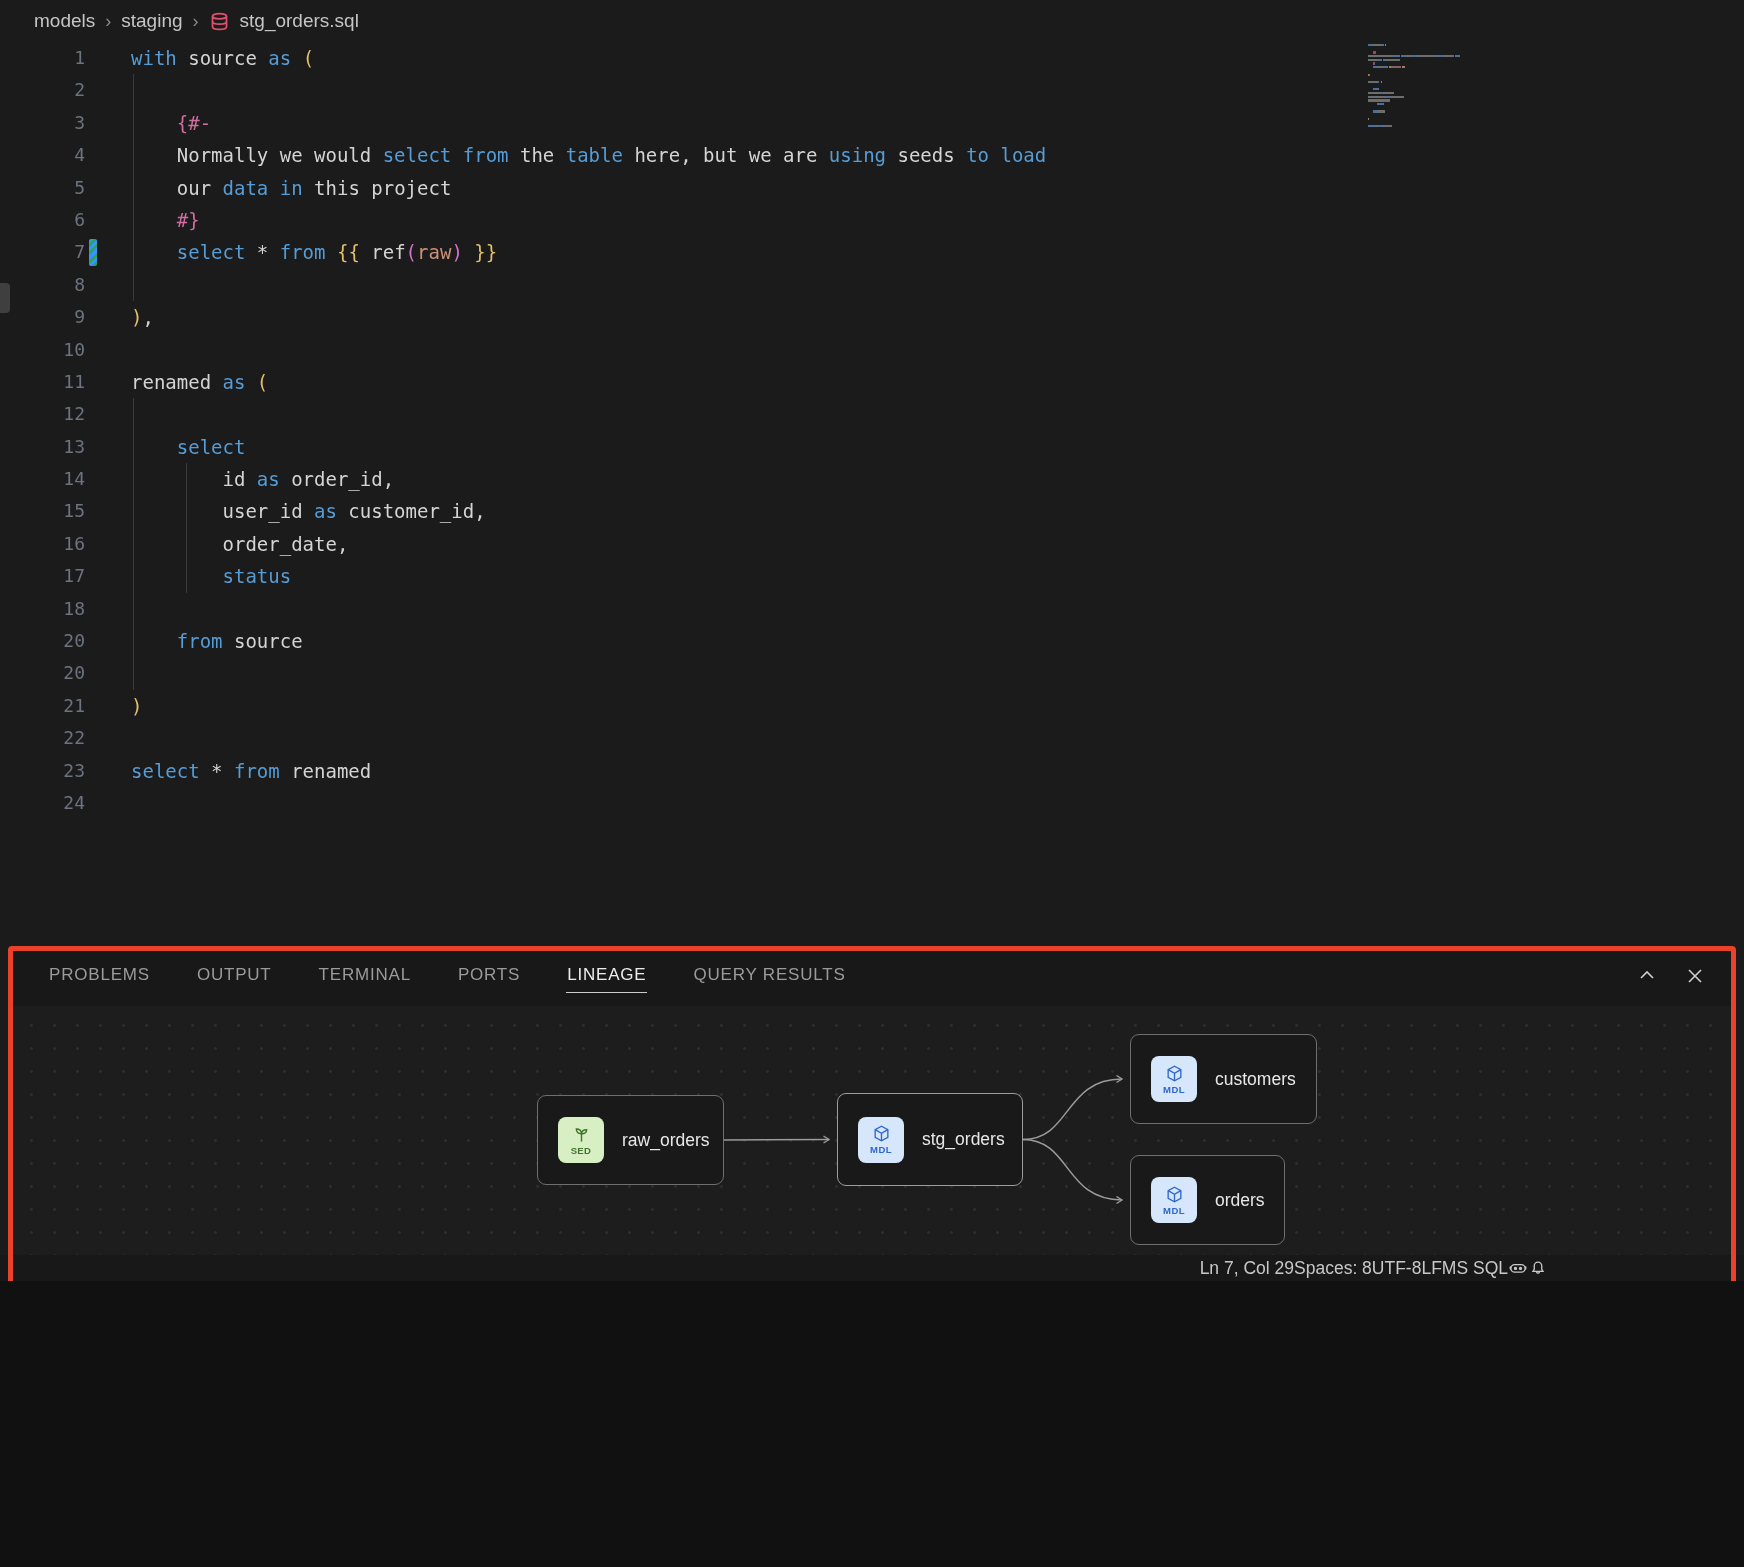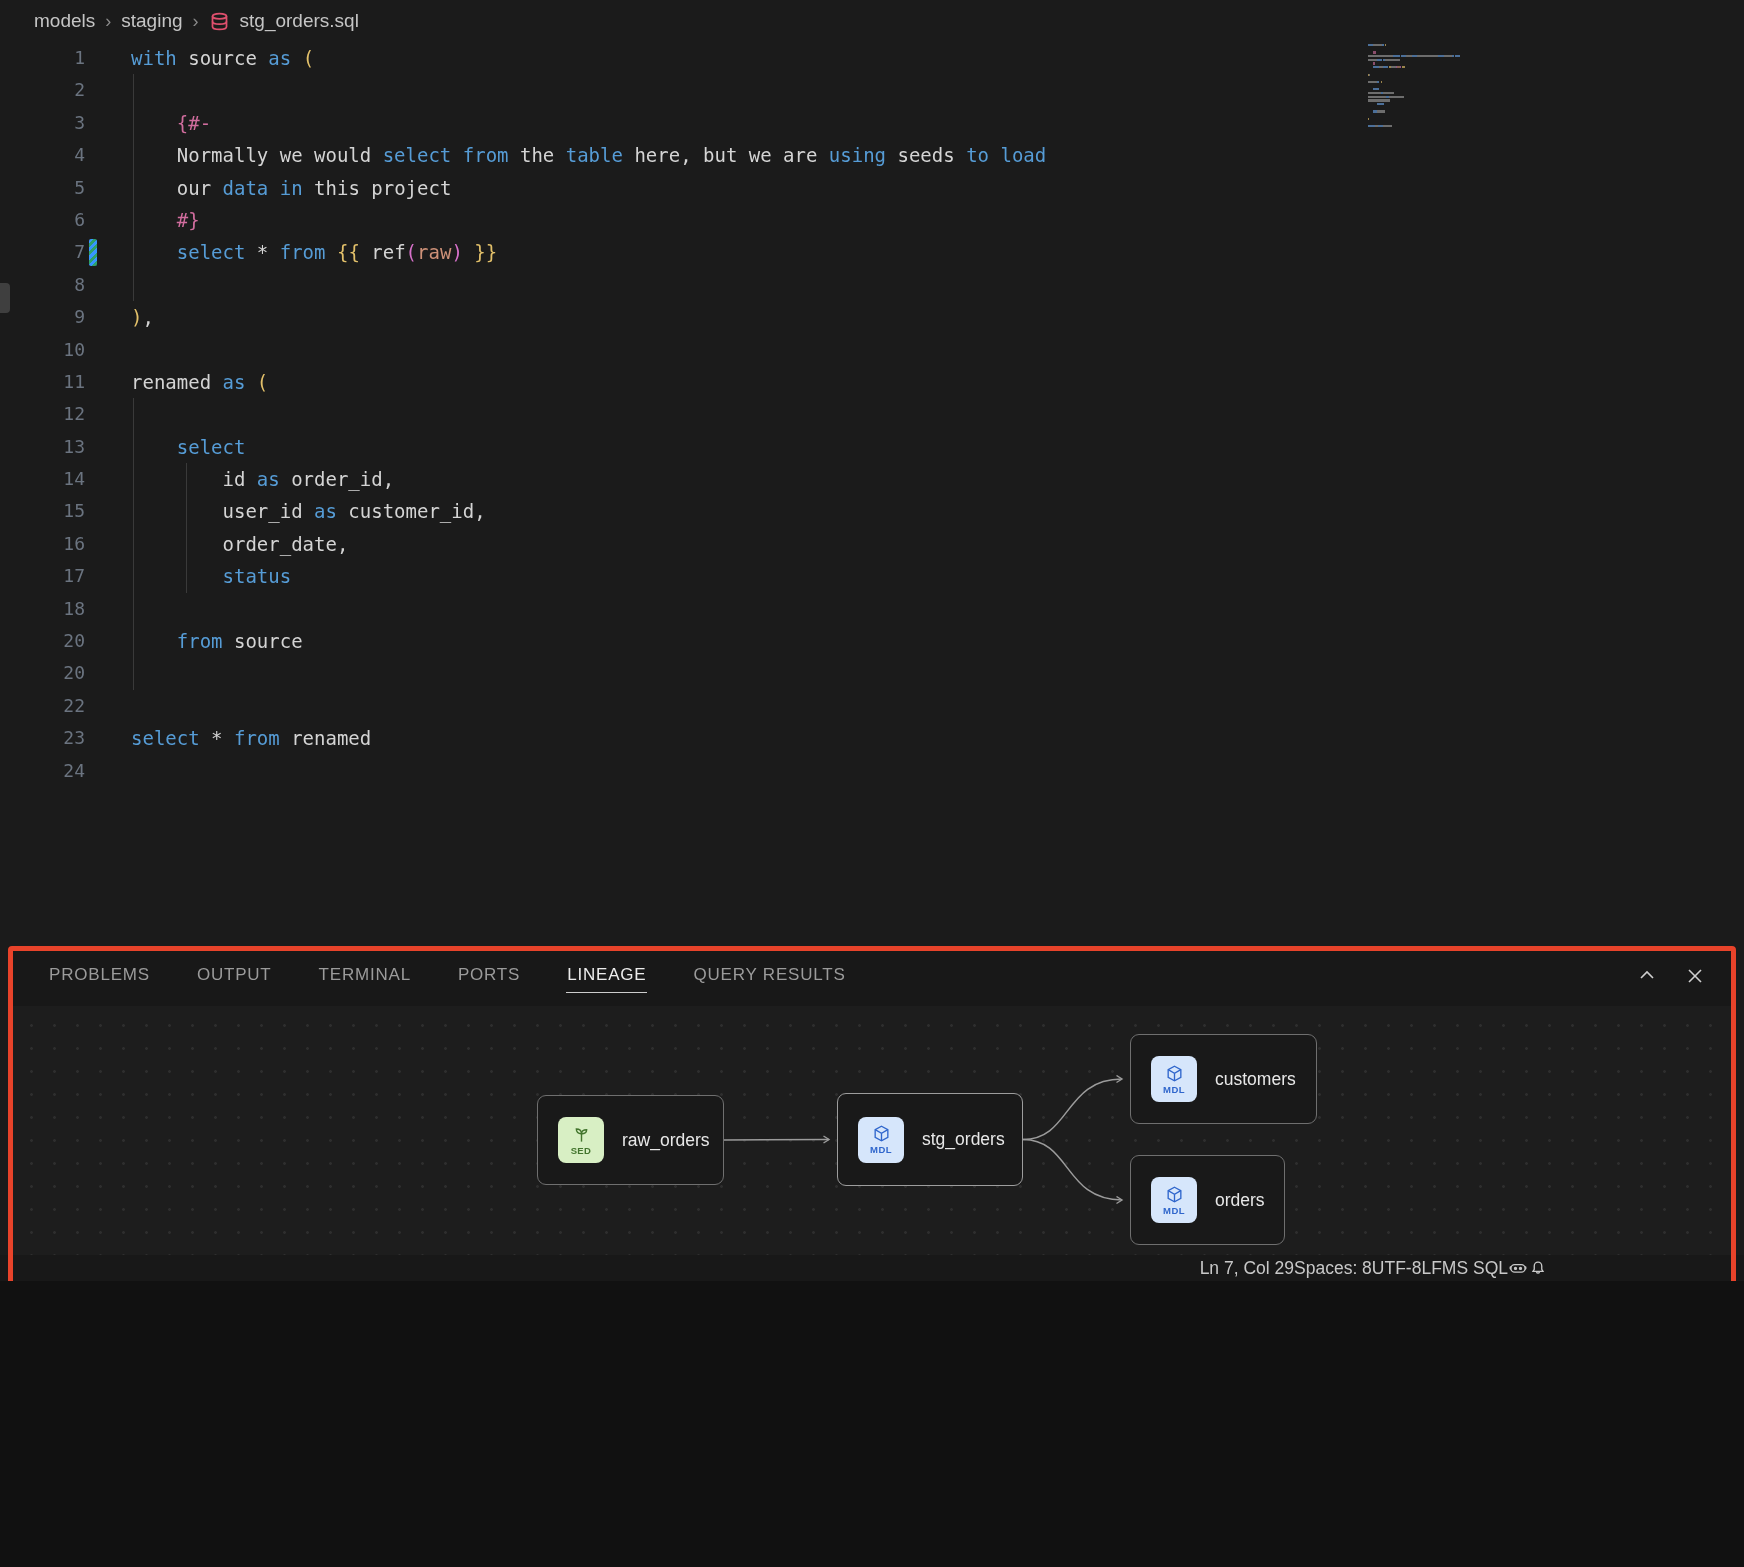--- a/index.html
+++ b/index.html
@@ -164,20 +164,21 @@
         <div class="cl"><span class="num">11</span><span class="code"><span class="tok-pl">renamed </span><span class="tok-kw">as</span><span class="tok-pl"> </span><span class="tok-b1">(</span></span></div>
         <div class="cl"><span class="num">12</span><span class="code"></span></div>
         <div class="cl"><span class="num">13</span><span class="code"><span class="tok-pl">    </span><span class="tok-kw">select</span></span></div>
         <div class="cl"><span class="num">14</span><span class="code"><span class="tok-pl">        id </span><span class="tok-kw">as</span><span class="tok-pl"> order_id,</span></span></div>
         <div class="cl"><span class="num">15</span><span class="code"><span class="tok-pl">        user_id </span><span class="tok-kw">as</span><span class="tok-pl"> customer_id,</span></span></div>
         <div class="cl"><span class="num">16</span><span class="code"><span class="tok-pl">        order_date,</span></span></div>
         <div class="cl"><span class="num">17</span><span class="code"><span class="tok-pl">        </span><span class="tok-kw">status</span></span></div>
         <div class="cl"><span class="num">18</span><span class="code"></span></div>
         <div class="cl"><span class="num">20</span><span class="code"><span class="tok-pl">    </span><span class="tok-kw">from</span><span class="tok-pl"> source</span></span></div>
         <div class="cl"><span class="num">20</span><span class="code"></span></div>
+        <div class="cl"><span class="num">21</span><span class="code"><span class="tok-b1">)</span></span></div>
         <div class="cl"><span class="num">22</span><span class="code"></span></div>
         <div class="cl"><span class="num">23</span><span class="code"><span class="tok-kw">select</span><span class="tok-pl"> * </span><span class="tok-kw">from</span><span class="tok-pl"> renamed</span></span></div>
         <div class="cl"><span class="num">24</span><span class="code"></span></div>
       </div>
     <div class="indent-guide g1"></div>
     <div class="indent-guide g2"></div>
     <div class="indent-guide g3"></div>
     <div class="minimap">
         <div class="mrow">
           <span style="width: 4.6px; background: rgb(92, 140, 196);"></span>

